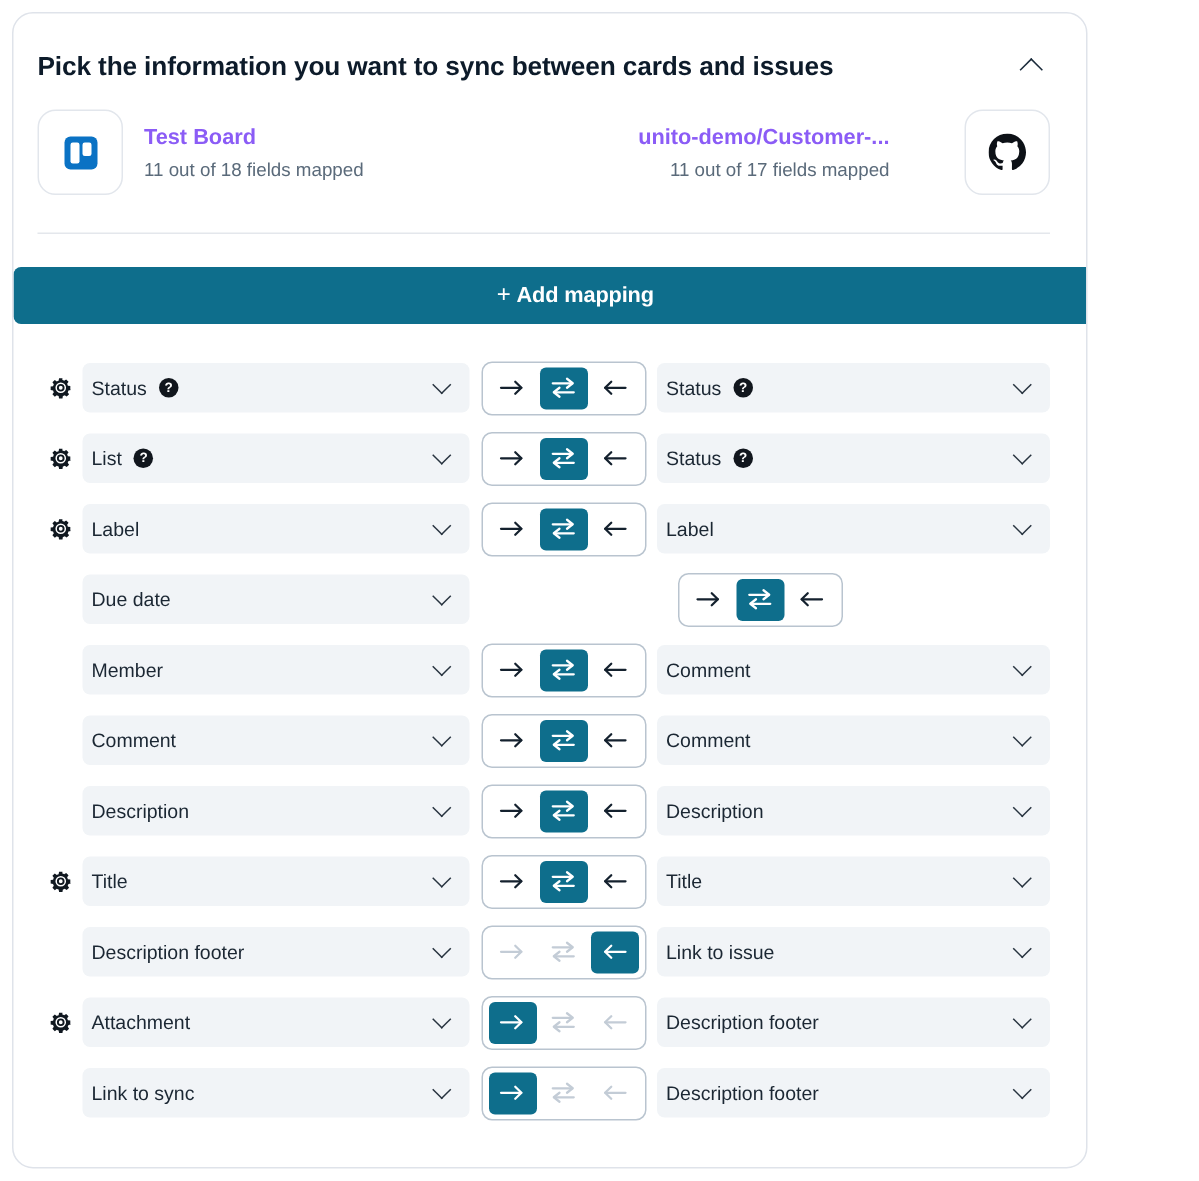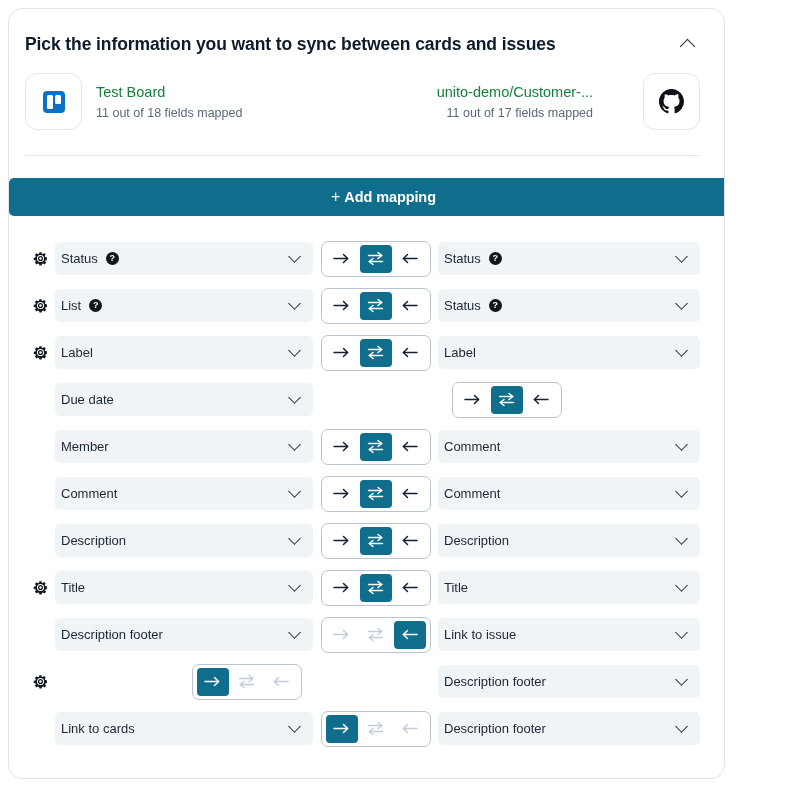--- a/index.html
+++ b/index.html
@@ -71,22 +71,22 @@
     border-radius: 12px;
     display: flex; align-items: center; justify-content: center;
     background: #fff;
     flex: 0 0 auto;
   }
 
   .summary-text { margin-left: 14px; min-width: 0; }
   .summary-text.right { margin-left: 0; margin-right: 14px; text-align: right; }
   .tool-name {
     font-size: 14.5px;
-    font-weight: normal;
-    color: #15803d;
+    font-weight: bold;
+    color: #8b5cf6;
     white-space: nowrap;
     overflow: hidden;
     text-overflow: ellipsis;
   }
   .tool-sub {
     font-size: 12.5px;
     color: #5a6a7a;
     margin-top: 6px;
     white-space: nowrap;
   }
@@ -636,20 +636,26 @@
           <span class="chev-down"></span>
         </div>
       </div>
       <div class="map-row">
         <div class="gear-cell">
           <svg width="17" height="17" viewBox="0 0 24 24">
             <path fill="#101820" d="M12 8.4a3.6 3.6 0 1 0 0 7.2 3.6 3.6 0 0 0 0-7.2zm0 5.4a1.8 1.8 0 1 1 0-3.6 1.8 1.8 0 0 1 0 3.6z"></path>
             <path fill="#101820" d="M21 13.6v-3.2l-2.3-.4a7 7 0 0 0-.7-1.7l1.35-1.9-2.26-2.26-1.9 1.35a7 7 0 0 0-1.7-.7L13.6 3h-3.2l-.4 2.3a7 7 0 0 0-1.7.7L6.4 4.65 4.14 6.91l1.35 1.9a7 7 0 0 0-.7 1.7L2.5 10.9v3.2l2.3.4a7 7 0 0 0 .7 1.7l-1.35 1.9 2.26 2.26 1.9-1.35a7 7 0 0 0 1.7.7l.4 2.29h3.2l.4-2.3a7 7 0 0 0 1.7-.7l1.9 1.35 2.26-2.26-1.35-1.9a7 7 0 0 0 .7-1.7l2.29-.39zM12 17a5 5 0 1 1 0-10 5 5 0 0 1 0 10z"></path>
           </svg>
         </div>
+        <div class="select left">
+          <span class="select-inner">
+            <span class="select-label">Attachment</span>
+          </span>
+          <span class="chev-down"></span>
+        </div>
         <div class="dir-spacer"></div>
         <div class="dir-group">
           <button class="dir-btn active">
             <svg width="17" height="13" viewBox="0 0 17 13" fill="none">
               <path class="stroke" d="M1 6.5h13.5" stroke-width="1.5" stroke-linecap="round"></path>
               <path class="stroke" d="M10.5 2.5 14.6 6.5 10.5 10.5" stroke-width="1.5" stroke-linecap="round" stroke-linejoin="round"></path>
             </svg>
           </button>
           <button class="dir-btn dim">
             <svg width="17" height="15" viewBox="0 0 17 15" fill="none">
@@ -671,21 +677,21 @@
           <span class="select-inner">
             <span class="select-label">Description footer</span>
           </span>
           <span class="chev-down"></span>
         </div>
       </div>
       <div class="map-row">
         <div class="gear-cell"></div>
         <div class="select left">
           <span class="select-inner">
-            <span class="select-label">Link to cards</span>
+            <span class="select-label">Link to sync</span>
           </span>
           <span class="chev-down"></span>
         </div>
         <div class="dir-spacer"></div>
         <div class="dir-group">
           <button class="dir-btn active">
             <svg width="17" height="13" viewBox="0 0 17 13" fill="none">
               <path class="stroke" d="M1 6.5h13.5" stroke-width="1.5" stroke-linecap="round"></path>
               <path class="stroke" d="M10.5 2.5 14.6 6.5 10.5 10.5" stroke-width="1.5" stroke-linecap="round" stroke-linejoin="round"></path>
             </svg>

